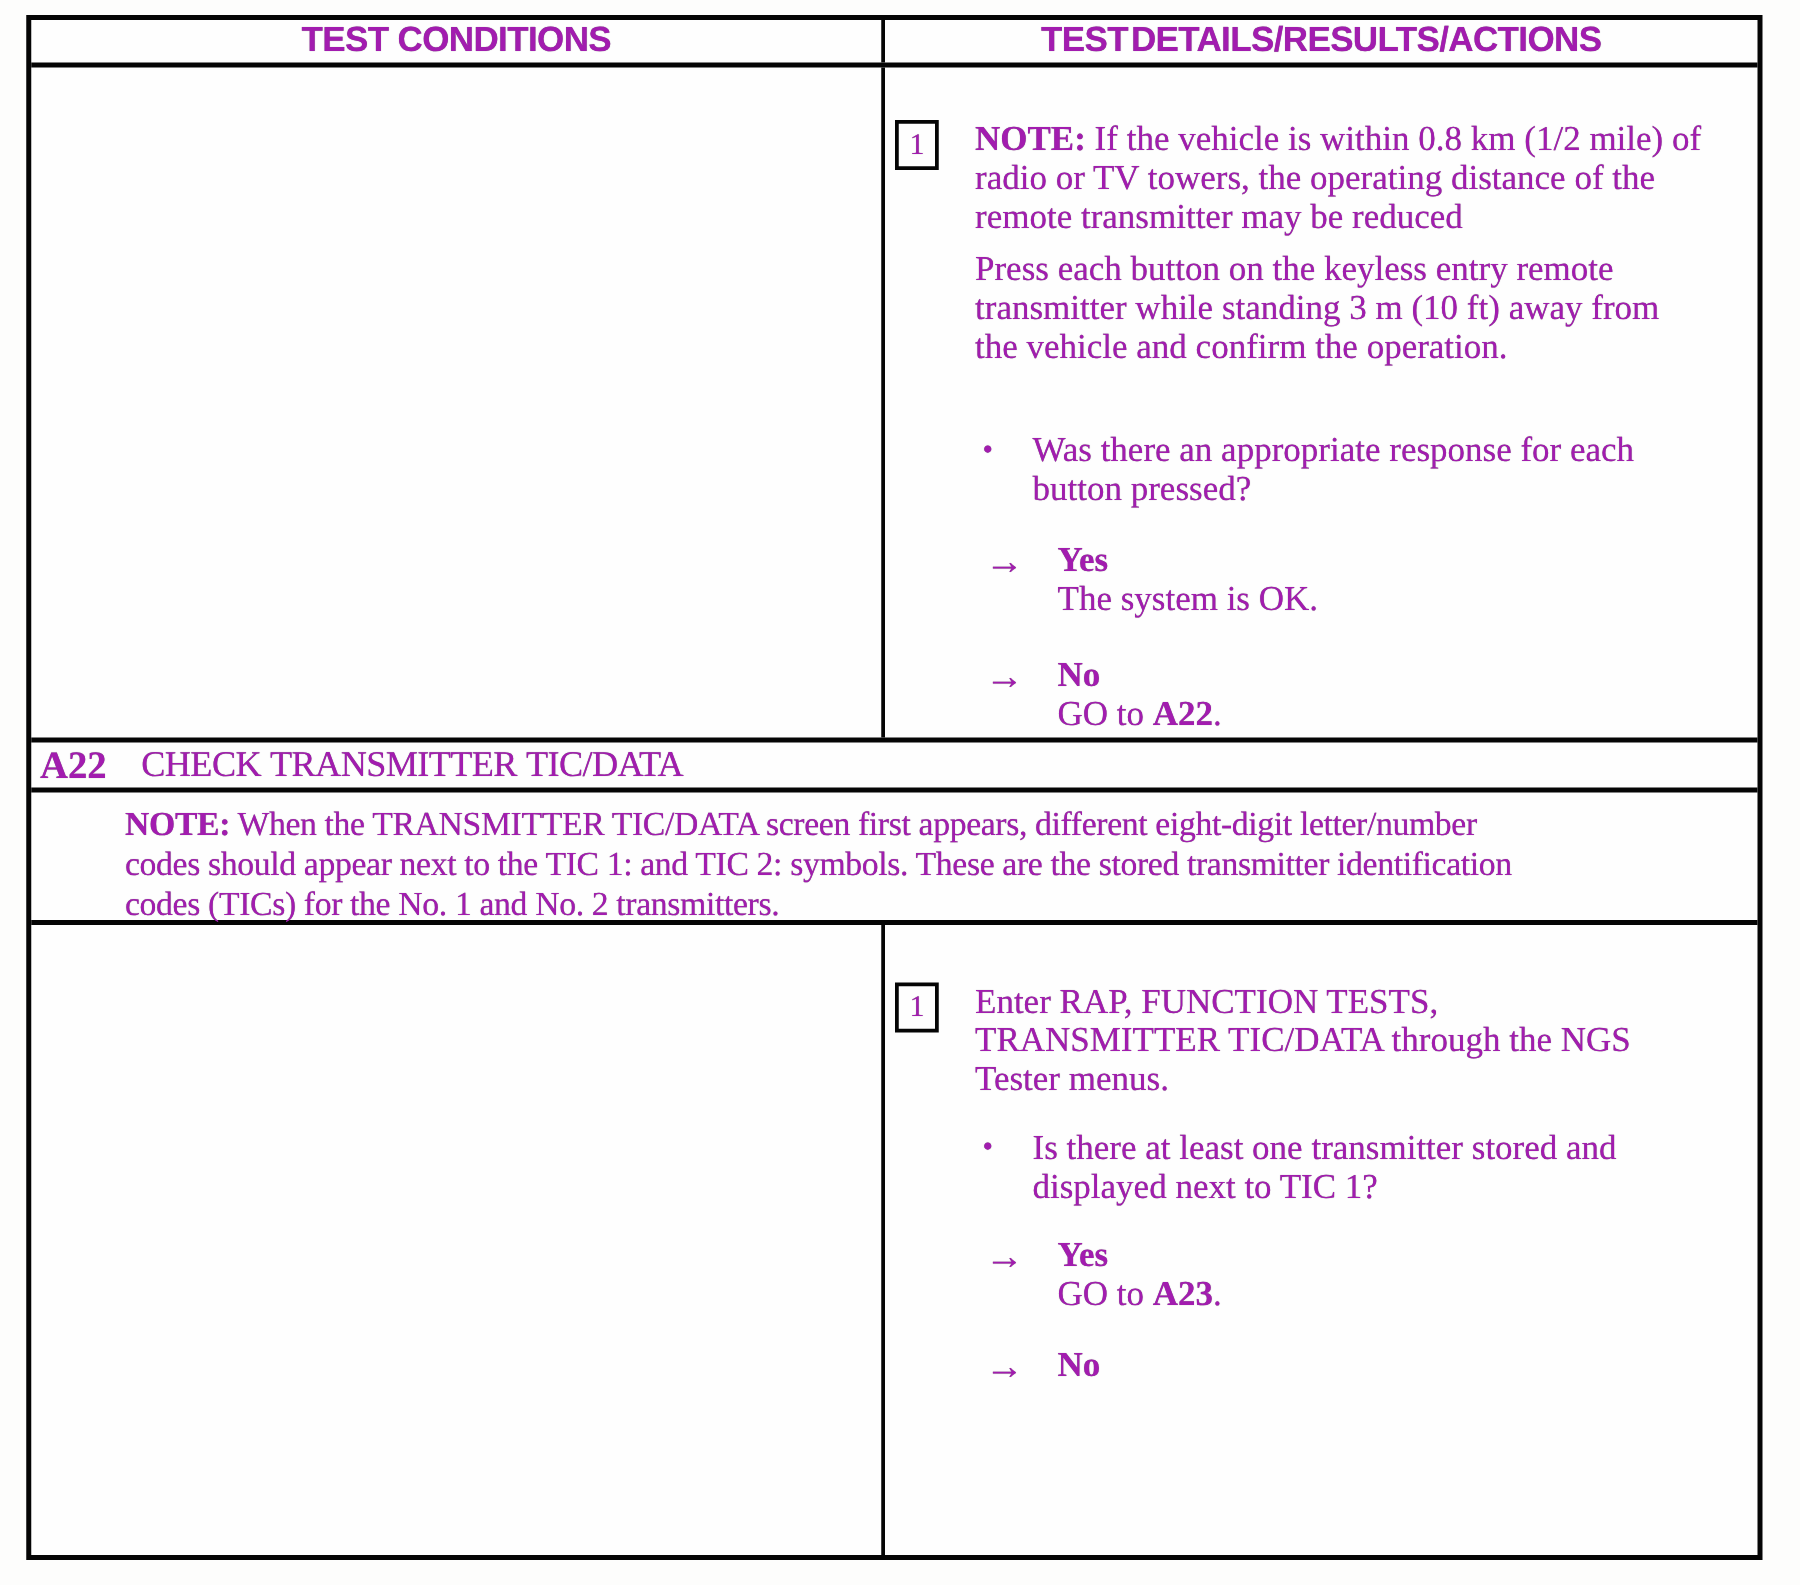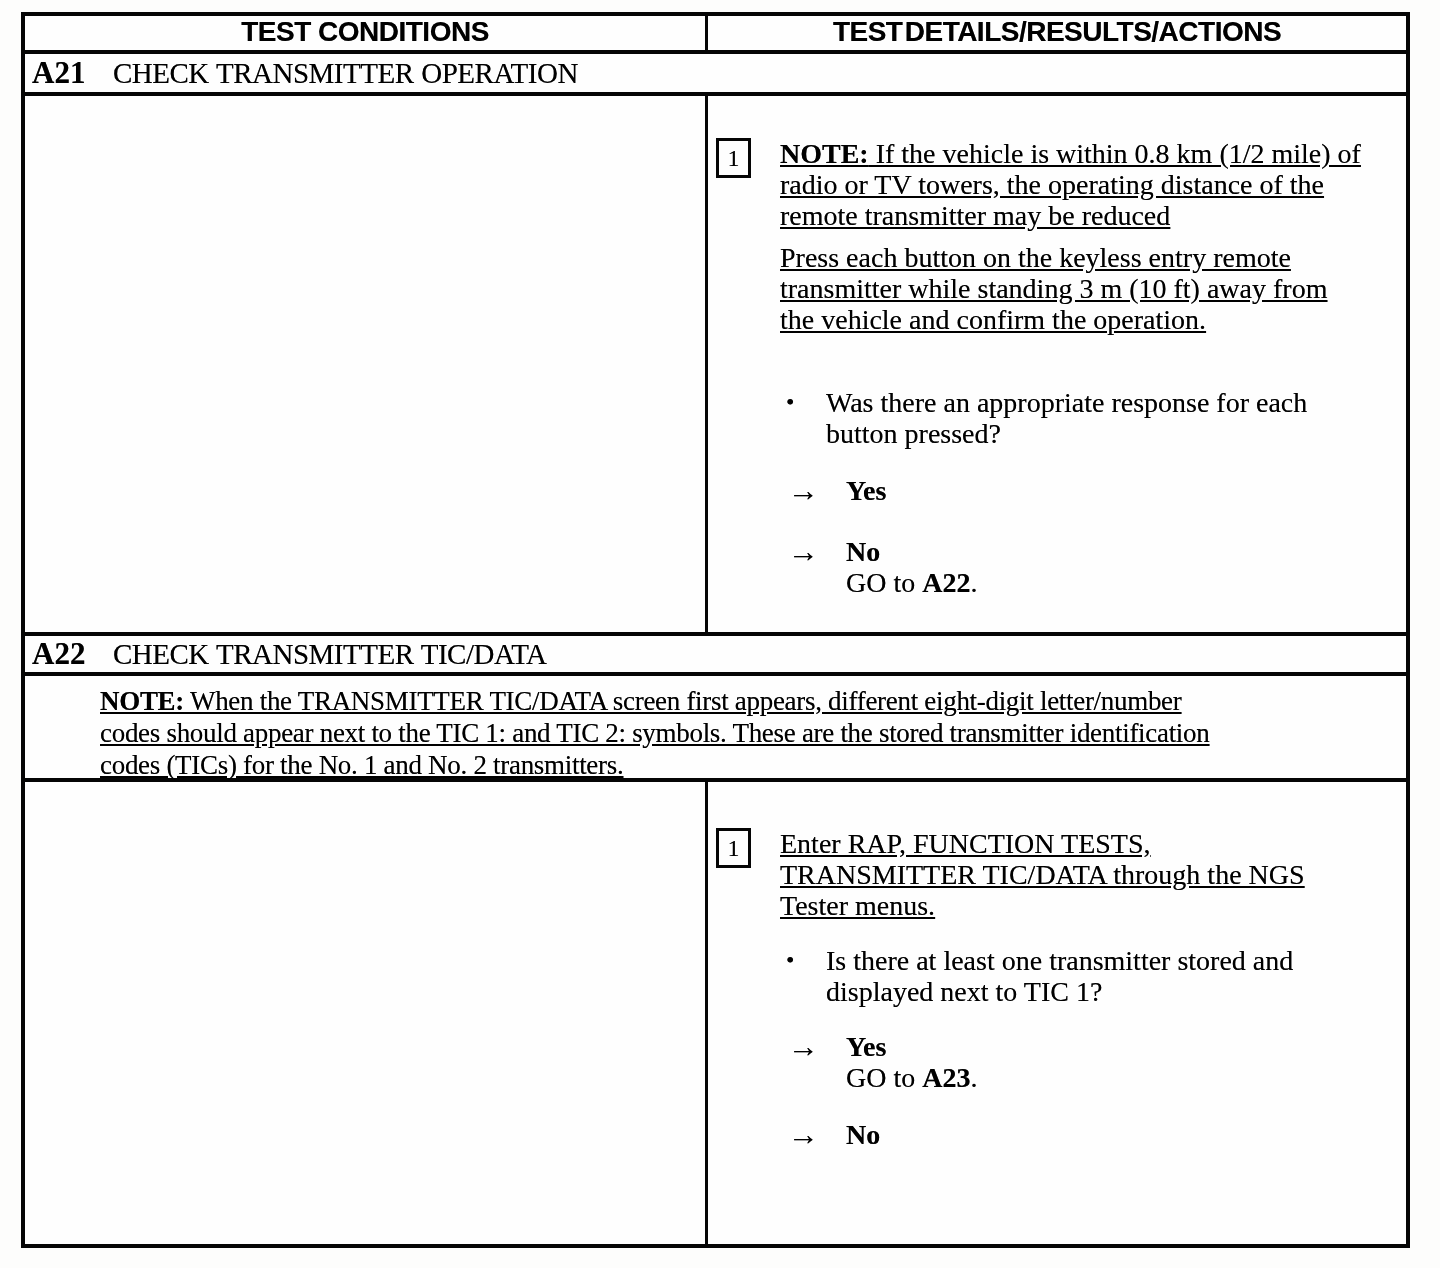--- a/index.html
+++ b/index.html
@@ -9,21 +9,21 @@
     width: 1440px;
     height: 1268px;
     overflow: hidden;
   }
   .canvas {
     position: relative;
     width: 1440px;
     height: 1268px;
     background: #fdfdfc;
     font-family: "Liberation Serif", serif;
-    color: #000000;
+    color: #a21caf;
   }
   
   .canvas * { text-shadow: 0 0 0.6px rgba(0,0,0,0.55); }
 
   .doc {
     position: absolute;
     left: 21px;
     top: 12px;
     width: 1389px;
     height: 1236px;
@@ -114,21 +114,21 @@
     width: 29px;
     height: 34px;
     border: 3px solid #050505;
     flex-shrink: 0;
     display: flex;
     align-items: center;
     justify-content: center;
     font-size: 24px;
   }
   .step-text { margin-left: 29px; width: 622px; }
-  .para { margin: 0; white-space: pre-line; text-decoration: underline; }
+  .para { margin: 0; white-space: pre-line; }
   .para + .para { margin-top: 11px; }
   .b { font-weight: bold; }
 
   
   .bullet-row { display: flex; margin-left: 78px; }
   .body-row.first  .bullet-row { margin-top: 52px; }
   .body-row.second .bullet-row { margin-top: 24px; }
   .bullet-glyph {
     width: 40px;
     flex-shrink: 0;
@@ -155,24 +155,20 @@
 <body>
 
 <div class="canvas">
   <div class="doc">
 
     <div class="row header-row">
       <div class="header-cell left">TEST CONDITIONS</div>
       <div class="header-cell right">TEST DETAILS/RESULTS/ACTIONS</div>
     </div>
 
-    <div class="row title-row a21">
-      <span class="sec-id">A21</span>
-      <span class="sec-title">CHECK TRANSMITTER OPERATION</span>
-    </div>
 
     <div class="row body-row first">
       <div class="cond-cell"></div>
       <div class="result-cell">
 
         <div class="step-row">
           <div class="step-box">
             <span>1</span>
           </div>
           <div class="step-text">
@@ -188,20 +184,21 @@
         <div class="bullet-row">
           <span class="bullet-glyph">•</span>
           <span class="question">Was there an appropriate response for each
 button pressed?</span>
         </div>
 
         <div class="answer yes">
           <span class="arrow-glyph">→</span>
           <div class="answer-text">
             <div class="answer-label">Yes</div>
+            <div class="answer-action">The system is OK.</div>
           </div>
         </div>
 
         <div class="answer no">
           <span class="arrow-glyph">→</span>
           <div class="answer-text">
             <div class="answer-label">No</div>
             <div class="answer-action"><span>GO to </span><span class="b">A22</span><span>.</span></div>
           </div>
         </div>

